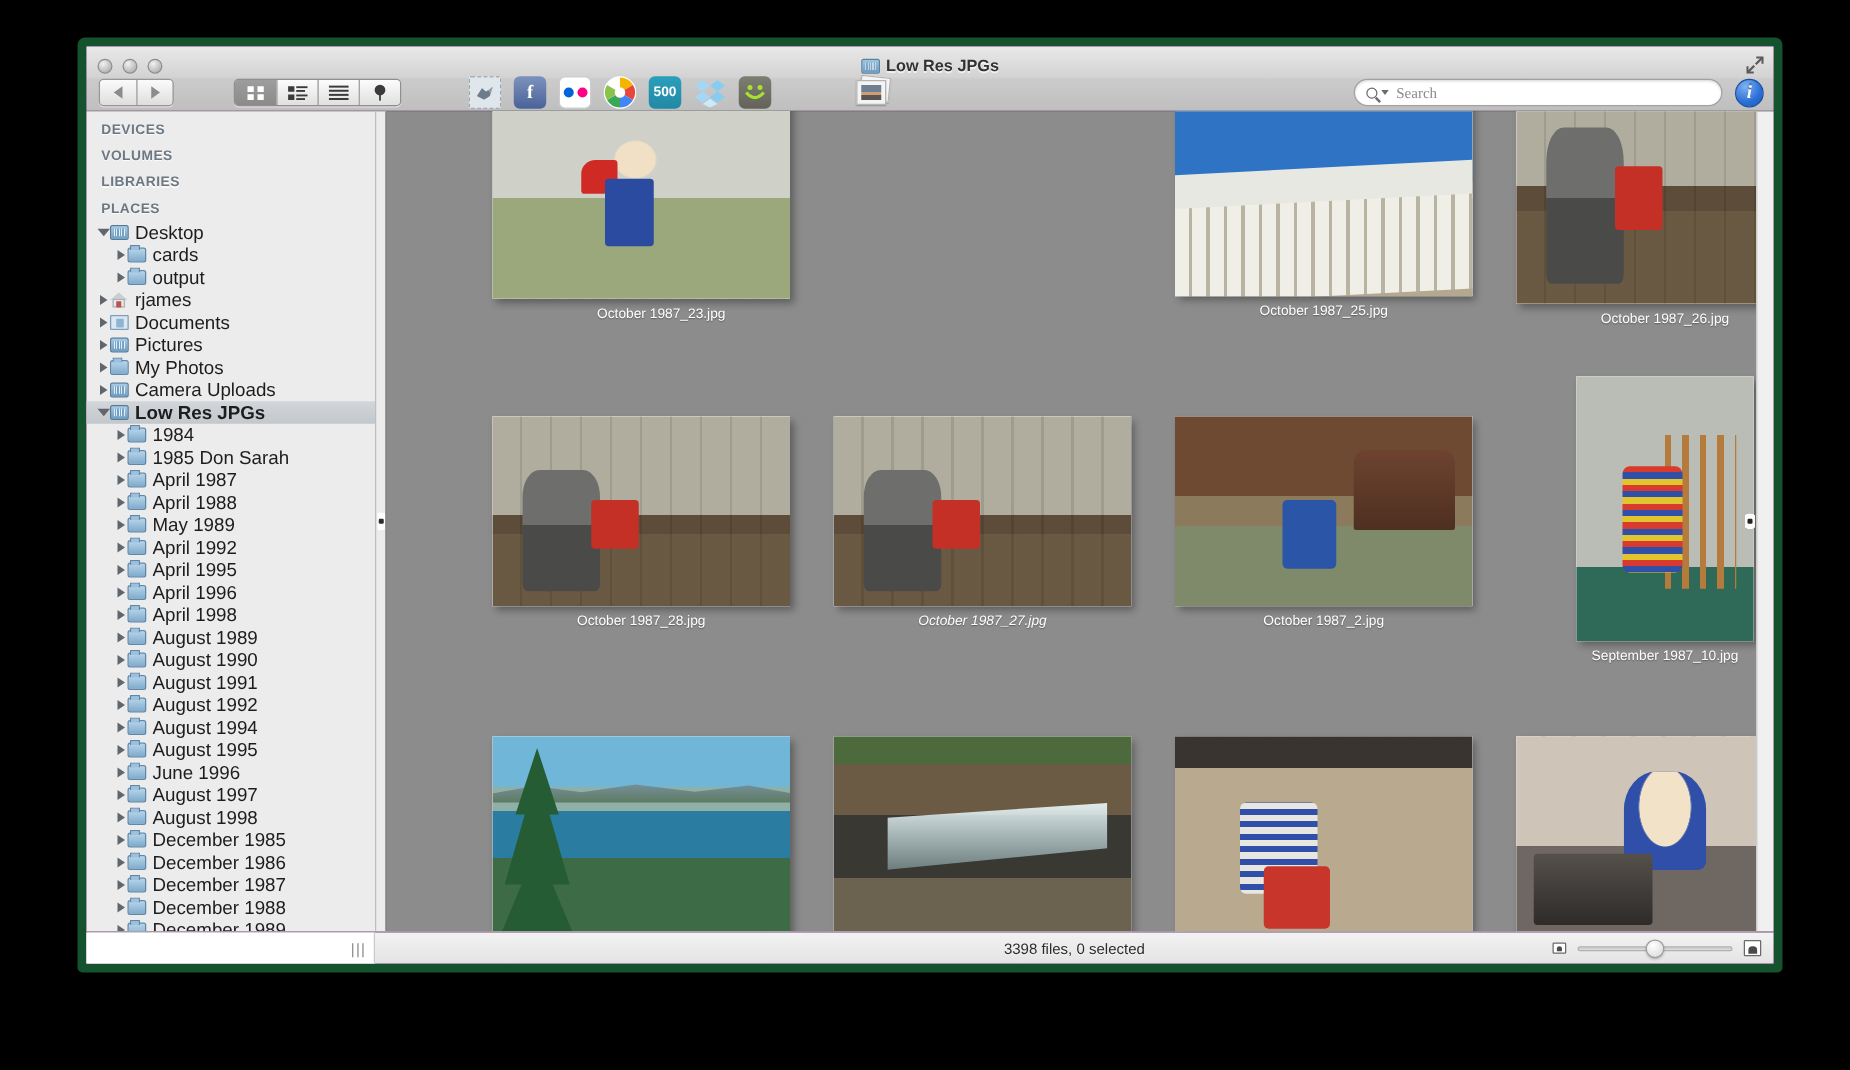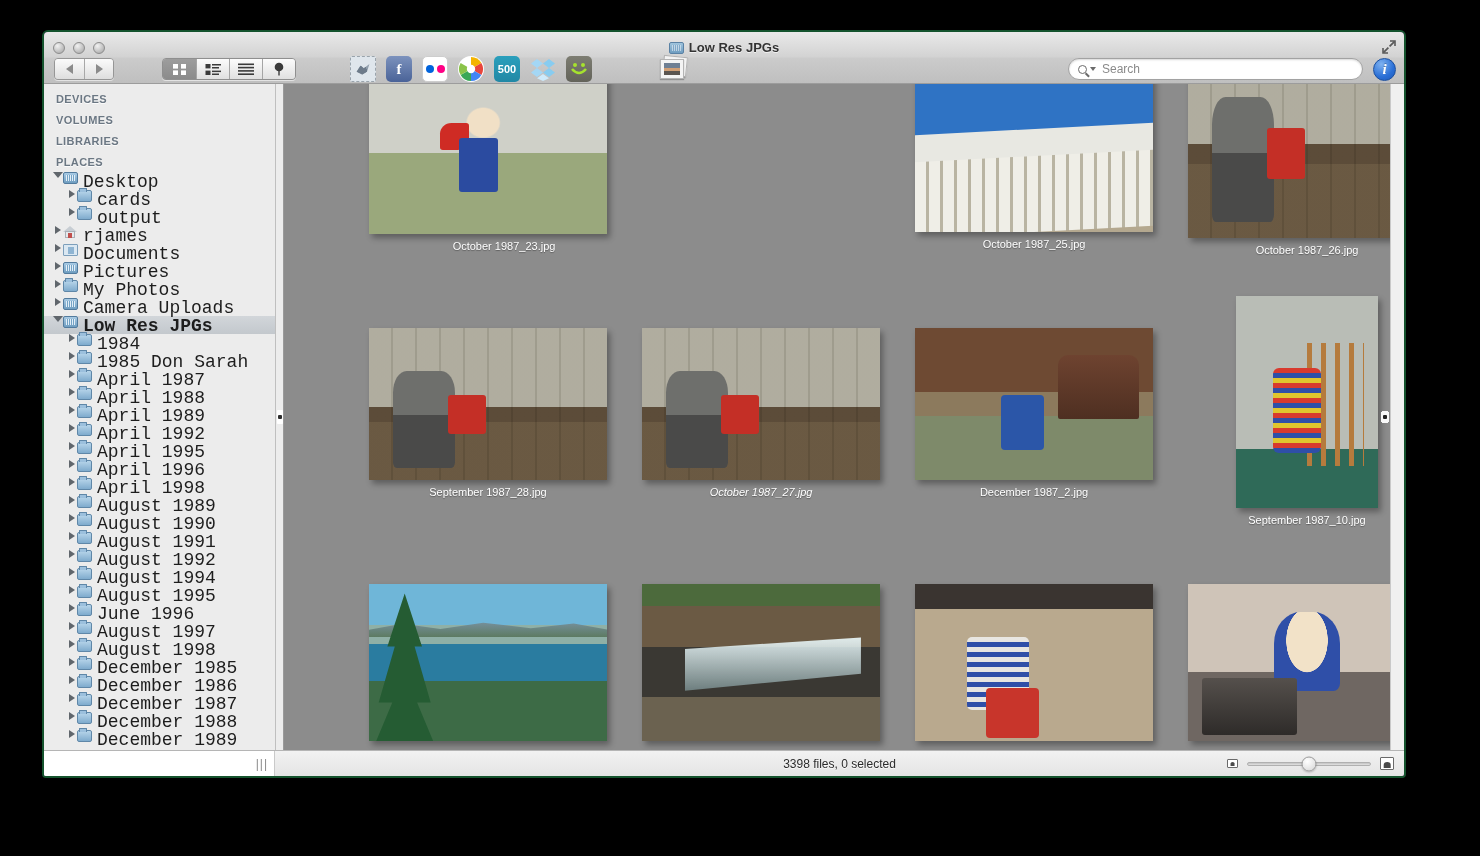--- a/index.html
+++ b/index.html
@@ -6,27 +6,27 @@
   html, body {
     width: 1480px; height: 856px;
     background: #000;
     font-family: "Liberation Sans", sans-serif;
     overflow: hidden;
   }
 
   
   #window {
     position: absolute;
-    left: 42px; top: 30px;
+    left: 62px; top: 30px;
     width: 1364px; height: 748px;
     border-radius: 6px 6px 4px 4px;
     box-shadow: 0 6px 28px rgba(0,0,0,.75);
     background: #701a75;
     overflow: hidden;
-    border: 2px solid #14532d;
+    border: 7px solid #14532d;
   }
 
   
   #titlebar {
     position: relative;
     height: 52px;
     background: linear-gradient(to bottom,#e9e9e9 0%,#d3d3d3 48%,#cbcbcb 52%,#bfbfbf 100%);
     border-bottom: 1px solid #9c9c9c;
   }
   .traffic {
@@ -154,21 +154,21 @@
     box-shadow: inset 0 1px 2px rgba(0,0,0,.16);
   }
   .mag {
     width:9px;height:9px;border:1.6px solid #6b6b6b;border-radius:50%;
     position:relative; flex:none;
   }
   .mag::after{content:"";position:absolute;right:-4px;bottom:-3px;width:5px;height:1.6px;background:#6b6b6b;transform:rotate(45deg);}
   .magtri{width:0;height:0;border-left:3px solid transparent;border-right:3px solid transparent;border-top:4px solid #6b6b6b;margin-left:3px;}
   #search-input {
     border:0; outline:0; background:transparent;
-    font-family:Liberation Sans, sans-serif; font-size:12px; color:#333;
+    font-family:Liberation Serif, serif; font-size:12px; color:#333;
     margin-left:6px; width:240px;
   }
   #search-input::placeholder { color:#8a8a8a; }
   #info-btn {
     width: 23px; height: 23px; border-radius:50%;
     background: radial-gradient(circle at 35% 25%, #7fb2f0, #2a6fd6 60%, #1e59b8 100%);
     border:1px solid #1b4f9e;
     color:#fff; font-family:"Liberation Serif",serif; font-style:italic;
     font-weight:bold; font-size:15px;
     display:flex; align-items:center; justify-content:center;
@@ -187,22 +187,22 @@
     padding-top: 4px;
     position: relative;
   }
   .sb-header {
     font-size: 11px; font-weight: bold; color: #6b7783;
     letter-spacing: .4px;
     padding: 5px 0 4px 12px;
     text-shadow: 0 1px 0 rgba(255,255,255,.8);
   }
   .sb-row {
-    height: 18px; display:flex; align-items:flex-start;
-    font-size: 18px; color:#1d1d1d; padding-right:4px;font-family:Liberation Mono, monospace;
+    height: 18px; display:flex; align-items:center;
+    font-size: 15px; color:#1d1d1d; padding-right:4px;
   }
   .sb-row.selected { background: linear-gradient(to bottom,#d2d6da,#c3c8cd); font-weight:bold; }
   .disc {
     width: 11px; flex:none; display:flex; align-items:center; justify-content:center;
   }
   .disc i {
     display:block; width:0;height:0;
     border-top:4px solid transparent;border-bottom:4px solid transparent;
     border-left:6px solid #60666c;
   }
@@ -694,21 +694,21 @@
             <i class=""></i>
           </span>
           <span class="ficon folder"></span>
           <span class="sb-label">April 1988</span>
         </div>
         <div class="sb-row indent2">
           <span class="disc">
             <i class=""></i>
           </span>
           <span class="ficon folder"></span>
-          <span class="sb-label">April 1989</span>
+          <span class="sb-label">May 1989</span>
         </div>
         <div class="sb-row indent2">
           <span class="disc">
             <i class=""></i>
           </span>
           <span class="ficon folder"></span>
           <span class="sb-label">April 1992</span>
         </div>
         <div class="sb-row indent2">
           <span class="disc">
@@ -852,33 +852,33 @@
           <div class="cell" style="left: 904px; top: -42px; width: 238px;">
             <div class="thumb" style="width: 238px; height: 196px;">
               <div class="ph p-dad-read"></div>
             </div>
             <div class="cap">October 1987_26.jpg</div>
           </div>
           <div class="cell" style="left: 85px; top: 244px; width: 238px;">
             <div class="thumb" style="width: 238px; height: 152px;">
               <div class="ph p-dad-read"></div>
             </div>
-            <div class="cap">September 1987_28.jpg</div>
+            <div class="cap">October 1987_28.jpg</div>
           </div>
           <div class="cell" style="left: 358px; top: 244px; width: 238px; font-style: italic;">
             <div class="thumb" style="width: 238px; height: 152px;">
               <div class="ph p-dad-read"></div>
             </div>
             <div class="cap">October 1987_27.jpg</div>
           </div>
           <div class="cell" style="left: 631px; top: 244px; width: 238px;">
             <div class="thumb" style="width: 238px; height: 152px;">
               <div class="ph p-playroom"></div>
             </div>
-            <div class="cap">December 1987_2.jpg</div>
+            <div class="cap">October 1987_2.jpg</div>
           </div>
           <div class="cell" style="left: 952px; top: 212px; width: 142px;">
             <div class="thumb" style="width: 142px; height: 212px;">
               <div class="ph p-rocker"></div>
             </div>
             <div class="cap">September 1987_10.jpg</div>
           </div>
           <div class="cell" style="left: 85px; top: 500px; width: 238px;">
             <div class="thumb" style="width: 238px; height: 157px;">
               <div class="ph p-lake"></div>

